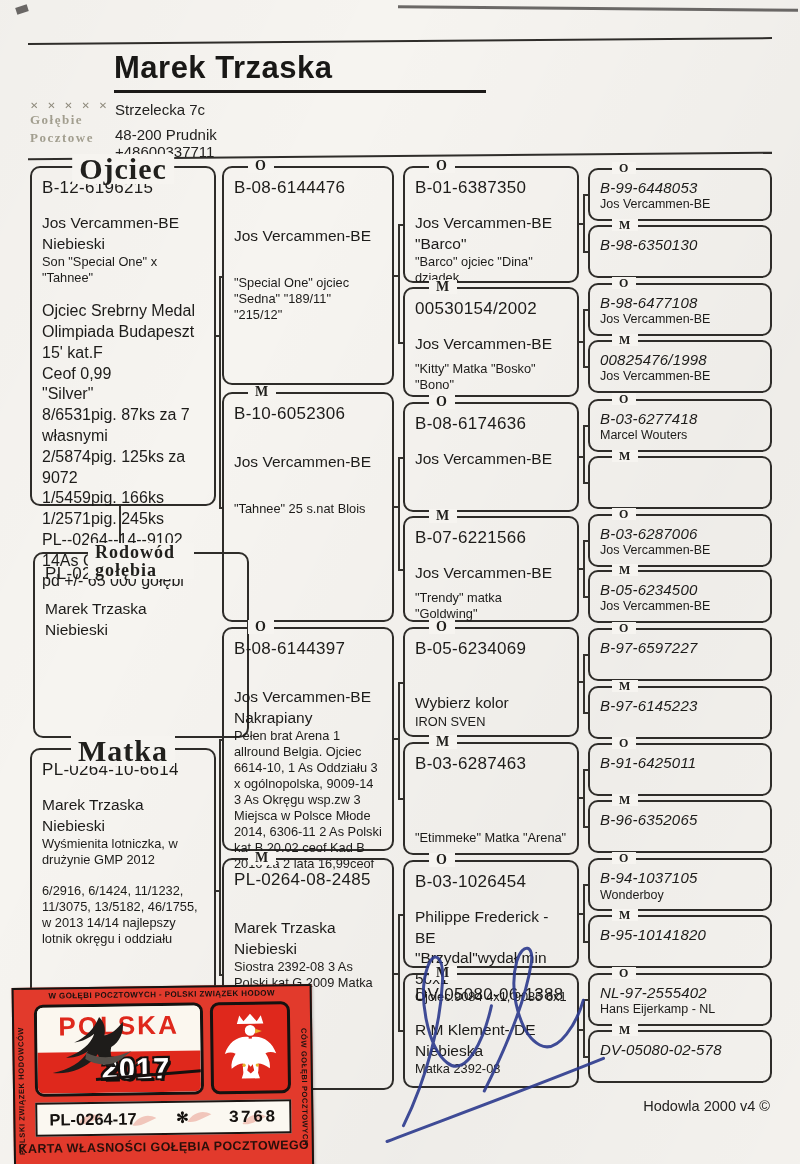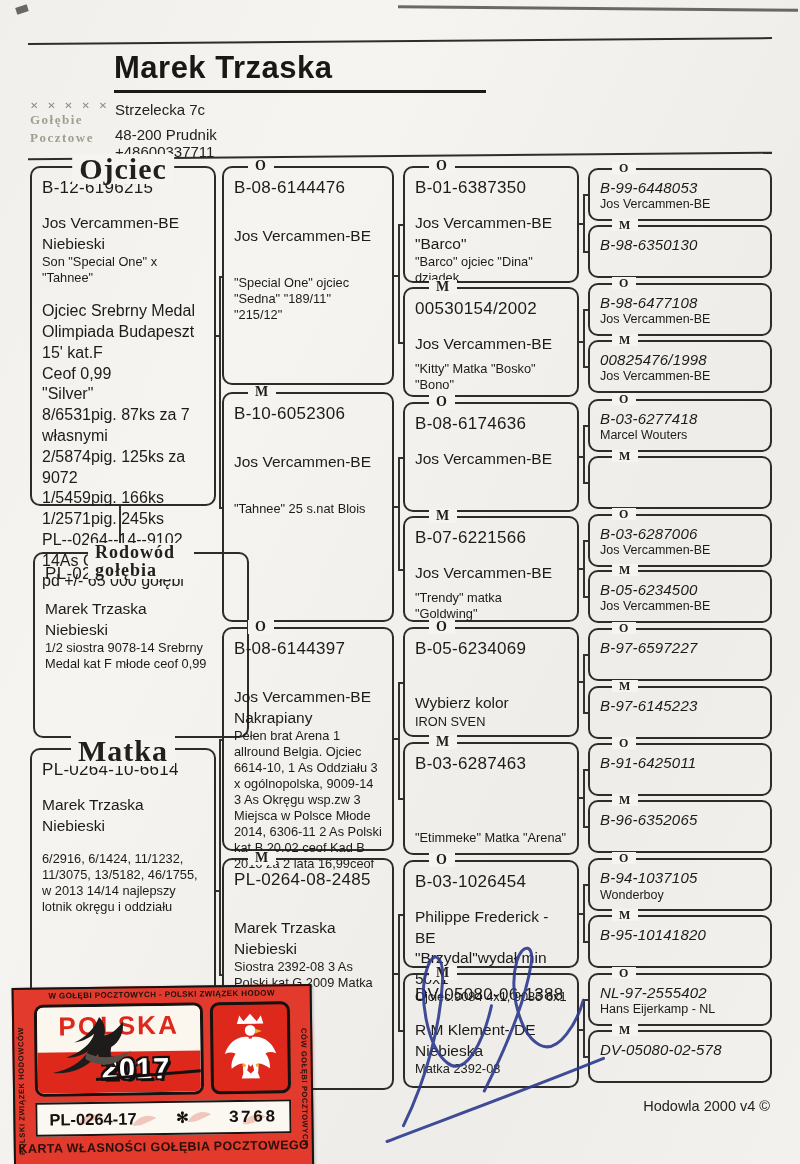--- a/index.html
+++ b/index.html
@@ -117,28 +117,28 @@
         <div class="ln tiny">1/2571pig. 245ks</div>
         <div class="ln tiny">PL--0264--14--9102</div>
         <div class="ln tiny">14As Okręgu Opole pd +/- 65 000 gołębi</div>
       </div>
       <div class="pbox" style="left: 33px; top: 552px; width: 216px; height: 186px;">
         <span class="legend leg-lg">Rodowód gołębia</span>
         <div class="ln ring">PL-0264-17-3768</div>
         <div class="ln gap"></div>
         <div class="ln owner">Marek Trzaska</div>
         <div class="ln owner">Niebieski</div>
-        <div class="ln note">1/2 siostra 9078-14 Srebrny Medal kat F młode ceof 0,99</div>
       </div>
       <div class="pbox" style="left: 30px; top: 748px; width: 186px; height: 287px;">
         <span class="legend leg-xl">Matka</span>
         <div class="ln ring">PL-0264-10-6614</div>
         <div class="ln gap"></div>
         <div class="ln owner">Marek Trzaska</div>
         <div class="ln owner">Niebieski</div>
+        <div class="ln note">Wyśmienita lotniczka, w drużynie GMP 2012</div>
         <div class="ln gap"></div>
         <div class="ln note">6/2916, 6/1424, 11/1232, 11/3075, 13/5182, 46/1755, w 2013 14/14 najlepszy lotnik okręgu i oddziału</div>
       </div>
       <div class="pbox" style="left: 222px; top: 166px; width: 172px; height: 219px;">
         <span class="legend leg-sm">O</span>
         <div class="ln ring">B-08-6144476</div>
         <div class="ln gap2"></div>
         <div class="ln owner">Jos Vercammen-BE</div>
         <div class="ln gap2"></div>
         <div class="ln note">"Special One" ojciec "Sedna" "189/11" "215/12"</div>

